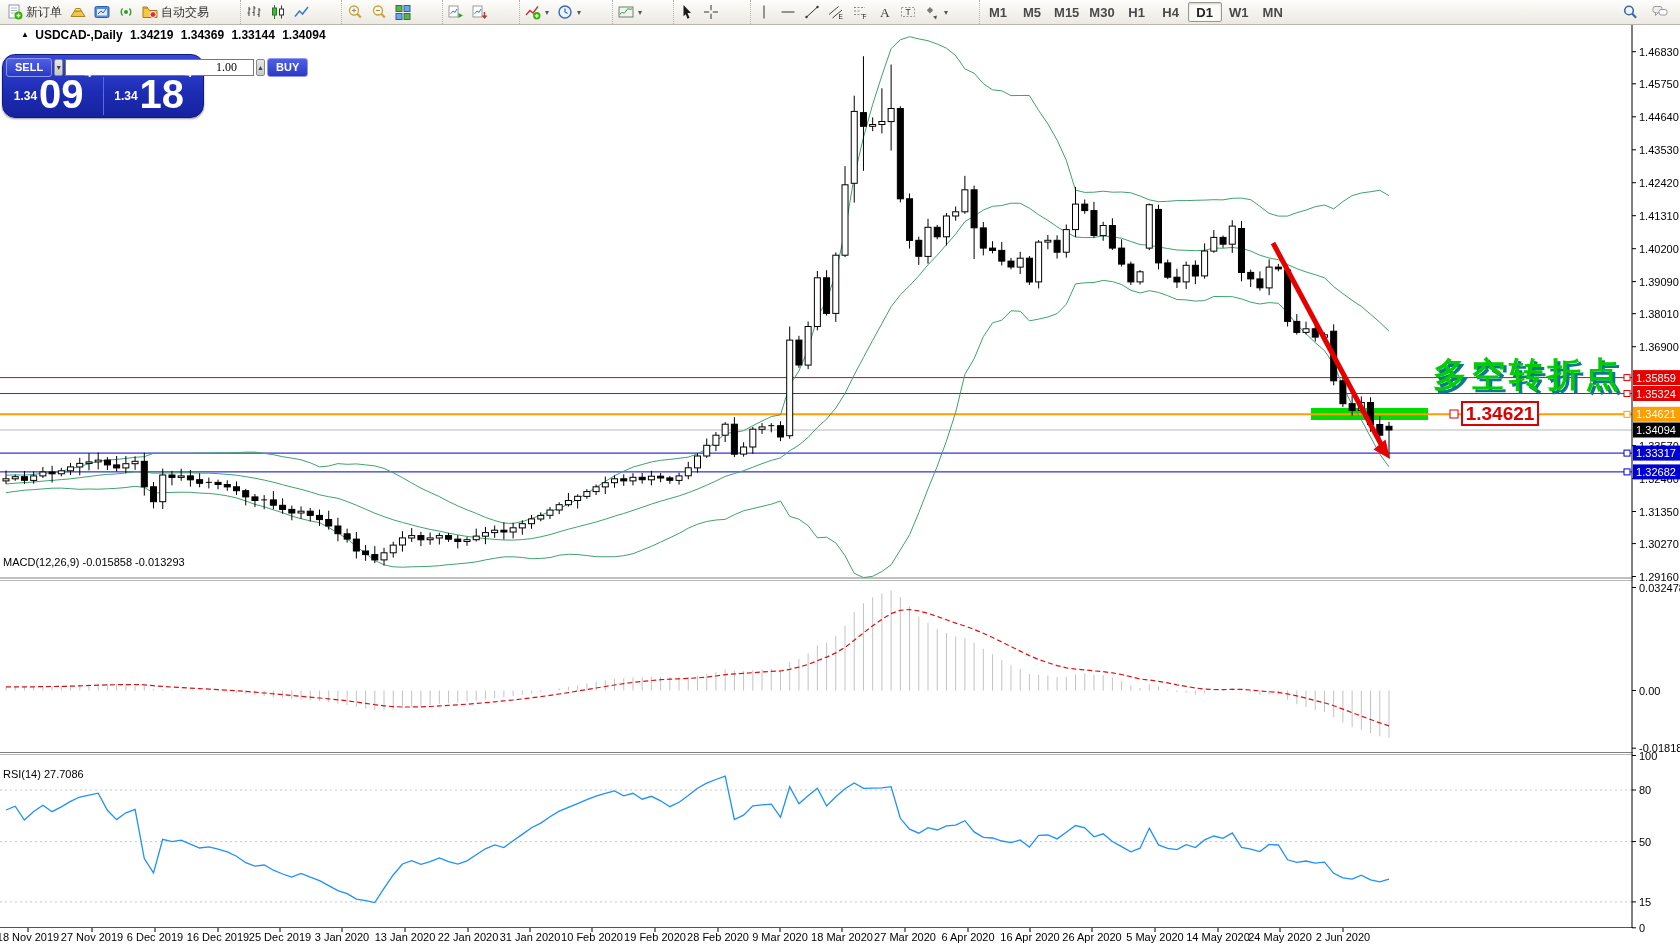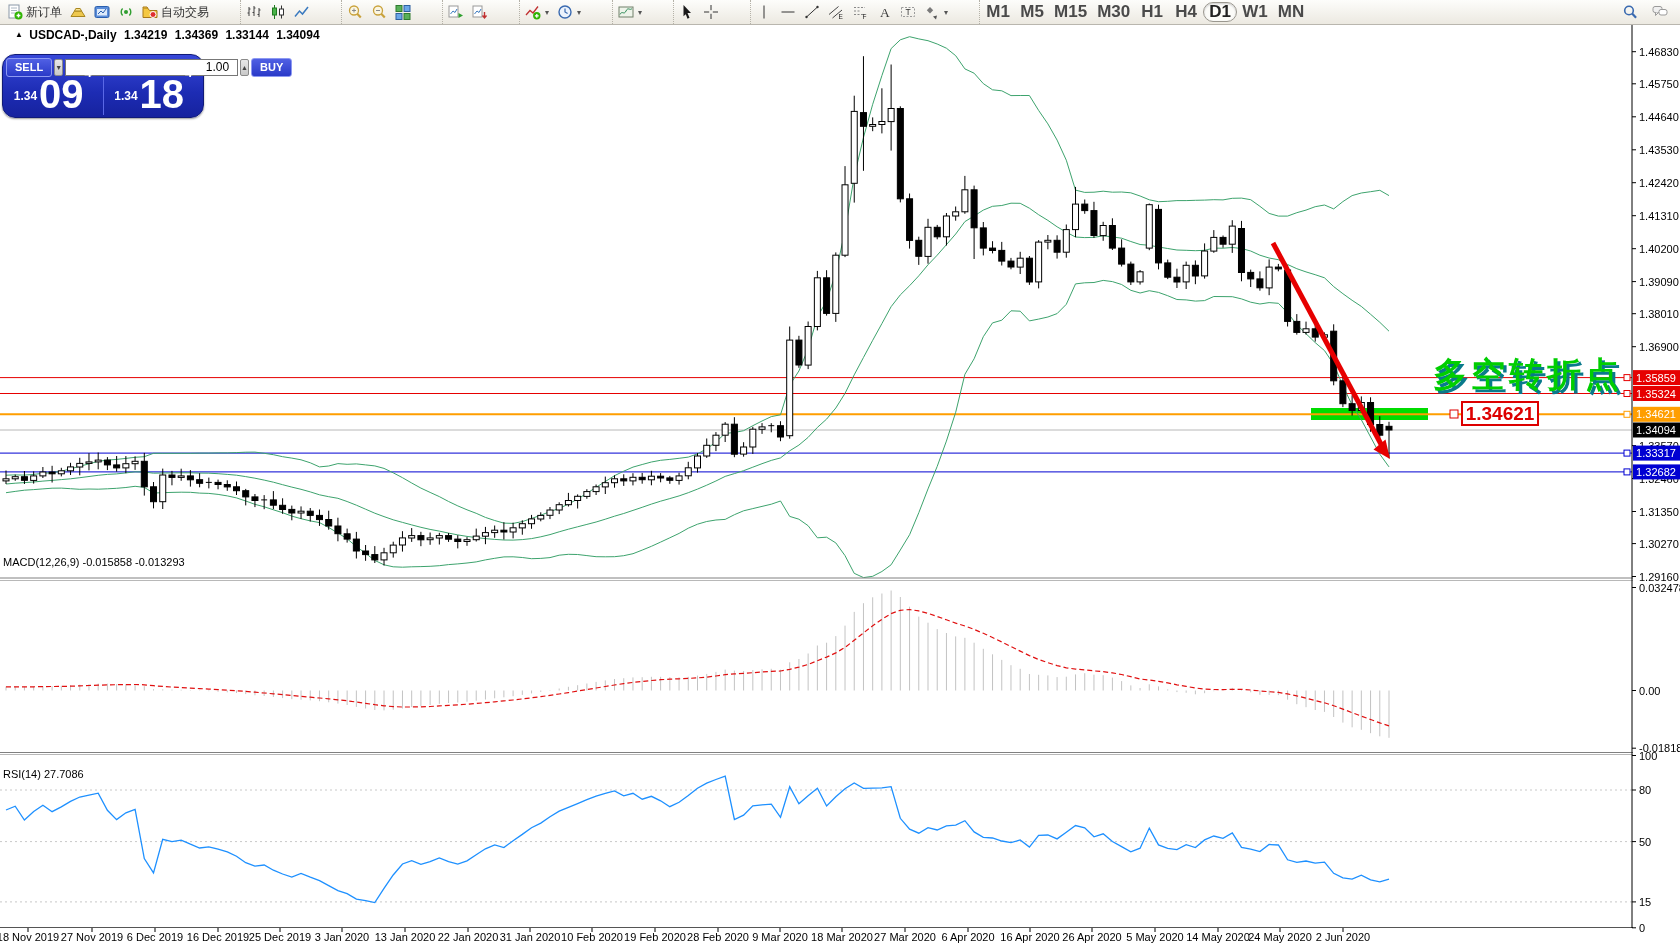--- a/index.html
+++ b/index.html
@@ -9,41 +9,41 @@
   #toolbar{position:absolute;left:0;top:0;width:1680px;height:24px;z-index:5;
     background:linear-gradient(#fdfdfb,#ece9e1);border-bottom:1px solid #b9b6ae;
     display:flex;align-items:center;font-size:12px;color:#333;gap:24px;}
   .tgroup{display:flex;align-items:center;height:24px;padding:0 1px;border-left:1px dotted #b5b2a8;margin-left:2px;}
   .tgroup:first-child{border-left:none;margin-left:2px;}
   .tbtn{display:flex;align-items:center;gap:3px;height:20px;padding:0 3px;border:1px solid transparent;border-radius:2px;}
   .tbtn svg{width:16px;height:16px;display:block;}
   .tbtn .cap{white-space:nowrap;}
   .drop{font-size:8px;color:#555;margin-left:1px;}
   .tfbtn{height:18px;min-width:24px;padding:0 4px;display:flex;align-items:center;justify-content:center;
-    color:#4a4a4a;font-size:17px;font-weight:bold;border:1px solid transparent;}
-  .tfbtn.active{background:#fbfbf8;border:1px solid #9a978f;box-shadow:inset 0 1px 2px #ccc;border-radius:10px;color:#222;}
+    color:#4a4a4a;font-size:13px;font-weight:bold;border:1px solid transparent;}
+  .tfbtn.active{background:#fbfbf8;border:1px solid #9a978f;box-shadow:inset 0 1px 2px #ccc;border-radius:2px;color:#222;}
   #toolbar .right{margin-left:auto;display:flex;align-items:center;padding-right:8px;gap:6px;}
   
-  #symline{position:absolute;left:15px;top:28px;z-index:4;font-size:12px;font-weight:bold;color:#000;}
+  #symline{position:absolute;left:21px;top:28px;z-index:4;font-size:12px;font-weight:bold;color:#000;}
   #symline .mk{font-size:8px;vertical-align:2px;margin-right:3px;}
   #symline span{margin-right:4px;font-weight:bold;}
   
   #trade{position:absolute;left:2px;top:54px;width:200px;height:62px;z-index:4;
     background:linear-gradient(#3córed 0%,#202fb8 100%);
     background:linear-gradient(#3748d8 0%,#1d2cb4 60%,#16229e 100%);
     border:1px solid #101a78;border-radius:13px;box-shadow:0 1px 2px rgba(0,0,0,.4);}
   #trade .row1{display:flex;align-items:center;height:20px;padding:2px 3px 0 3px;gap:2px;}
   .pbtn{height:17px;padding:0 8px;display:flex;align-items:center;justify-content:center;color:#fff;
     font-size:11px;font-weight:bold;background:linear-gradient(#5060e4,#2a3ac8);
     border:1px solid #8d99f2;border-radius:3px;}
   .spin{width:13px;height:15px;display:flex;align-items:center;justify-content:center;
     background:linear-gradient(#e8e8e8,#c9c9c9);border:1px solid #8a8a8a;border-radius:2px;
     font-size:7px;color:#444;}
   #vol{flex:1;height:15px;border:1px solid #777;background:#fff;color:#000;font-size:12px;
-    text-align:right;padding:0 8px;font-family:Liberation Sans, sans-serif;}
+    text-align:right;padding:0 16px;font-family:Liberation Serif, serif;}
   #trade .row2{display:flex;height:38px;}
   .half{flex:1;display:flex;align-items:flex-start;justify-content:center;color:#fff;}
   .half.sell{border-right:1px solid #5a68e6;}
   .psmall{font-size:12px;font-weight:bold;margin-right:2px;margin-top:12px;}
   .pbig{font-size:40px;font-weight:bold;letter-spacing:0px;line-height:34px;}
   .psup{font-size:13px;font-weight:bold;margin-top:-12px;margin-left:1px;}
   
   .panelabel{position:absolute;left:3px;z-index:3;font-size:11px;color:#000;}
   
   #chart{position:absolute;left:0;top:0;z-index:1;}

